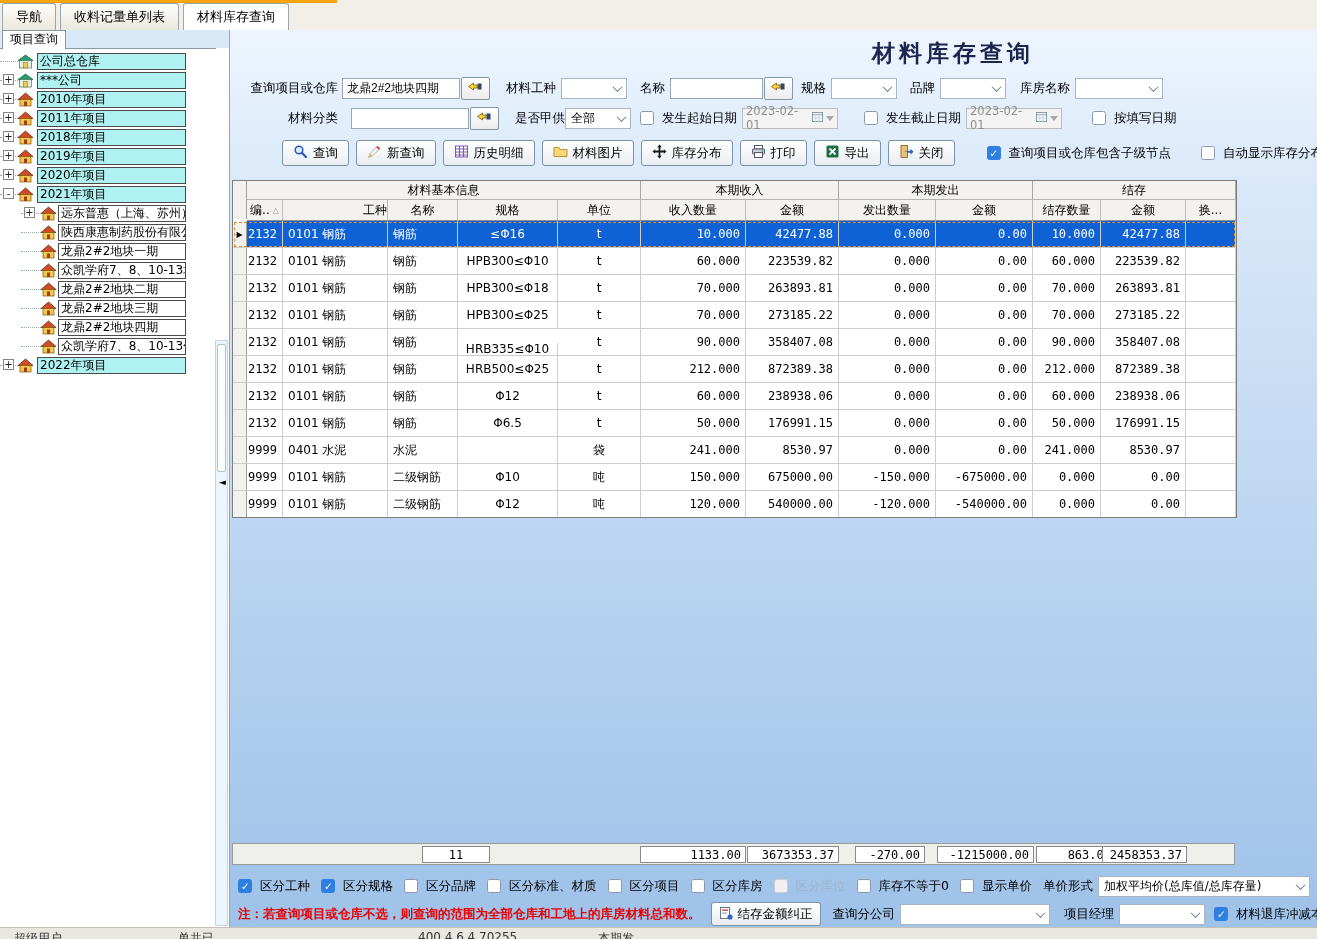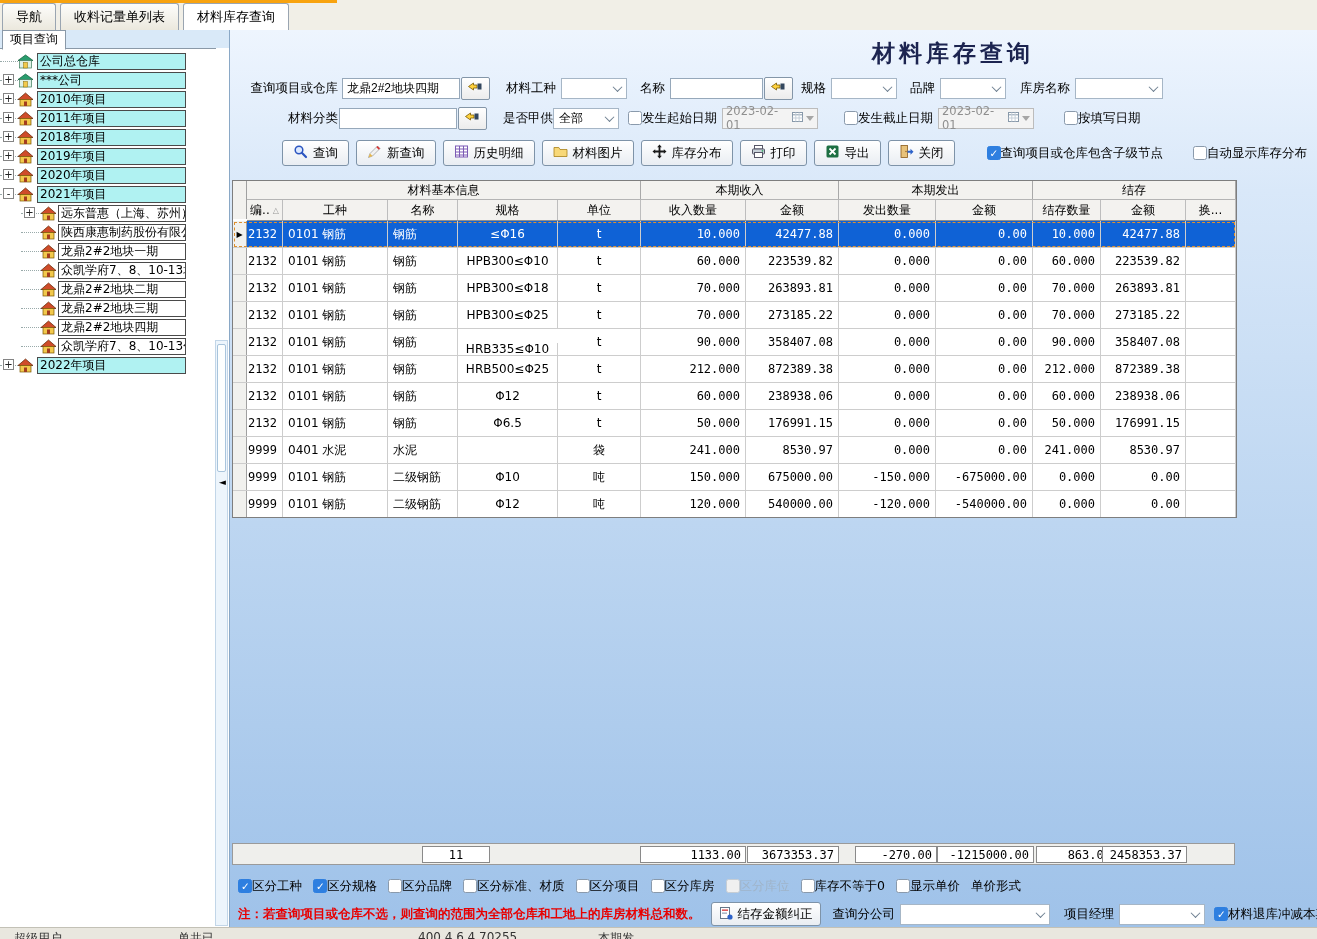--- a/index.html
+++ b/index.html
@@ -51,21 +51,21 @@
         transform:rotate(45deg) translate(-1px,-1px);flex:none;}
   .datefld{height:21px;width:96px;border:1px solid #bcbcbc;background:#f3f3f3;color:#8f8f8f;
            font-size:11.5px;display:flex;align-items:center;gap:3px;padding:0 3px;box-sizing:border-box;flex:none;}
   .dn{width:0;height:0;border-left:4px solid transparent;border-right:4px solid transparent;
       border-top:5px solid #a6a6a6;flex:none;}
   .cb{width:14px;height:14px;border:1px solid #8a9aac;border-radius:2.5px;background:#fff;
       box-sizing:border-box;position:relative;flex:none;}
   .cb.checked{background:#2e7fe0;border-color:#2e7fe0;}
   .cb.checked::after{content:"✓";position:absolute;left:2px;top:-1px;color:#fff;font-size:10.5px;line-height:14px;}
   .cb.disabled{background:#f0f0f0;border-color:#c6cdd4;}
-  .cbwrap{display:flex;align-items:center;gap:0;}
+  .cbwrap{display:flex;align-items:center;gap:8px;}
   .btn{height:24px;border:1px solid #7e93a8;border-radius:3px;background:linear-gradient(#ffffff,#e9edf2);
        display:flex;align-items:center;gap:5px;padding:0 10px;font-size:12.5px;flex:none;}
   
   .grid{position:absolute;left:2px;top:150px;width:1003px;border:1px solid #7e7e7e;background:#fff;
         box-sizing:content-box;}
   .ghead{position:relative;}
   .ind-head{position:absolute;left:0;top:0;width:14px;height:38px;background:#f2f1ee;
             border-right:1px solid #a0a0a0;box-sizing:border-box;}
   .g-row{display:flex;height:18px;background:#f3f2ef;border-bottom:1px solid #b4b4b4;margin-left:14px;}
   .g-cell{display:flex;align-items:center;justify-content:center;border-right:1px solid #a8a8a8;
@@ -328,21 +328,21 @@
       </div>
     <div style="width:14px;flex:none;"></div>
     <div class="lbl" style="margin-right:5px;">库房名称</div>
     <div class="sel" style="width:88px;">
         <span></span>
         <span class="chev"></span>
       </div>
   </div>
 
   <div class="frow" style="left:6px;top:77px;width:1075px;height:22px;">
-    <div class="lbl r" style="width:102px;margin-right:1px;">材料分类</div>
+    <div class="lbl r" style="width:102px;margin-right:13px;">材料分类</div>
     <input class="txt" style="width: 118px;" readonly="" value="">
     <div class="handbtn">
         <span class="i-hand"><svg width="16" height="13" viewBox="0 0 16 13">
             <path d="M0.5 6.5 L5.5 3 V5 H9 V8 H5.5 V10 Z" fill="#ffd23e" stroke="#7a5a00" stroke-width="0.8"></path>
             <rect x="9.5" y="3.5" width="4" height="6" fill="#33475e"></rect>
           </svg></span>
       </div>
     <div style="width:16px;flex:none;"></div>
     <div class="lbl" style="margin-right:0;">是否甲供</div>
     <div class="sel" style="width:66px;">
@@ -476,21 +476,21 @@
           <div class="g-cell" style="width: 394px;">材料基本信息</div>
           <div class="g-cell" style="width: 198px;">本期收入</div>
           <div class="g-cell" style="width: 194px;">本期发出</div>
           <div class="g-cell" style="width: 203px;">结存</div>
         </div>
         <div class="h-row">
           <div class="h-cell" style="width: 36px;">
             <span>编..</span>
             <span class="sortglyph">△</span>
           </div>
-          <div class="h-cell" style="width: 105px;">
+          <div class="h-cell" style="width: 105px; justify-content: flex-end;">
             <span>工种</span>
           </div>
           <div class="h-cell" style="width: 70px;">
             <span>名称</span>
           </div>
           <div class="h-cell" style="width: 100px;">
             <span>规格</span>
           </div>
           <div class="h-cell" style="width: 83px;">
             <span>单位</span>
@@ -682,21 +682,21 @@
         <div class="d-cell num" style="width: 68px; justify-content: flex-end;">0.000</div>
         <div class="d-cell num" style="width: 85px; justify-content: flex-end;">0.00</div>
         <div class="d-cell" style="width: 50px; justify-content: flex-start;"></div>
       </div>
     </div>
 
   <div class="sumstrip" id="sumstrip">
       <div class="sumbox" style="left: 156px; width: 68px; justify-content: center; margin-left: 33px;">11</div>
       <div class="sumbox" style="left: 407px; width: 106px; justify-content: flex-end;">1133.00</div>
       <div class="sumbox" style="left: 514px; width: 92px; justify-content: flex-end;">3673353.37</div>
-      <div class="sumbox" style="left: 622px; width: 82px; justify-content: flex-end;">-270.00</div>
+      <div class="sumbox" style="left: 622px; width: 70px; justify-content: flex-end;">-270.00</div>
       <div class="sumbox" style="left: 704px; width: 97px; justify-content: flex-end;">-1215000.00</div>
       <div class="sumbox" style="left: 803px; width: 80px; justify-content: flex-end;">863.00</div>
       <div class="sumbox" style="left: 869px; width: 85px; justify-content: flex-end;">2458353.37</div>
     </div>
 
   <div class="optrow" id="optrow">
 
   <div class="cbwrap">
         <span class="cb checked"></span>
         <span class="optlabel">区分工种</span>
@@ -727,20 +727,24 @@
       </div>
       <div class="cbwrap">
         <span class="cb"></span>
         <span class="optlabel">库存不等于0</span>
       </div>
       <div class="cbwrap">
         <span class="cb"></span>
         <span class="optlabel">显示单价</span>
       </div>
       <span class="optlabel" style="margin-right: 5px;">单价形式</span>
+      <div class="sel" style="flex: 1 1 0%; min-width: 0px;">
+        <span>加权平均价(总库值/总库存量)</span>
+        <span class="chev"></span>
+      </div>
     </div>
 
   <div class="noterow">
     <div class="note">注：若查询项目或仓库不选，则查询的范围为全部仓库和工地上的库房材料总和数。</div>
     <div style="width:10px;flex:none;"></div>
     <div class="btn" style="height:22px;padding:0 7px;">
       <span class="i-correct"><svg width="14" height="14" viewBox="0 0 14 14">
             <rect x="1.5" y="1.5" width="9" height="11" fill="#fff" stroke="#667788"></rect>
             <rect x="3" y="3.5" width="6" height="1.3" fill="#d63333"></rect>
             <rect x="3" y="6.5" width="5" height="1.3" fill="#99aabb"></rect>

